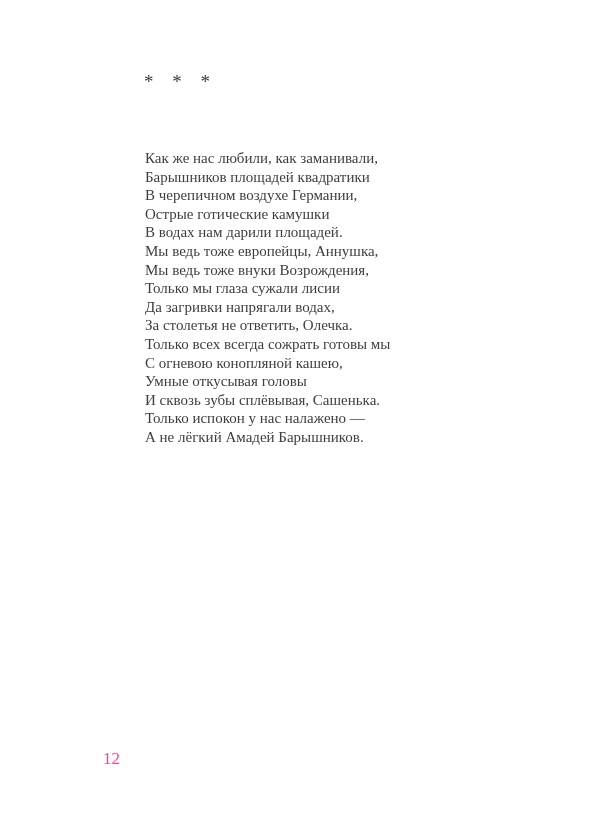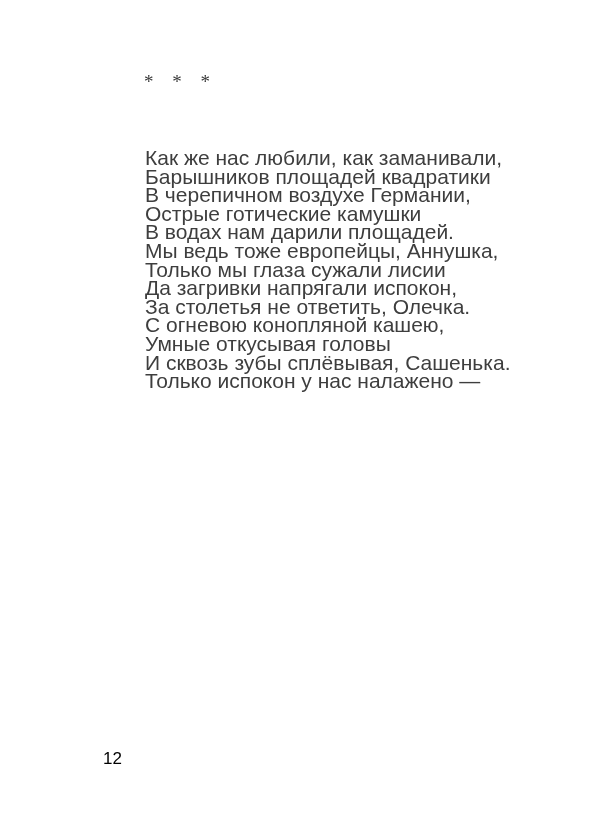--- a/index.html
+++ b/index.html
@@ -23,55 +23,58 @@
     color: #3a3a3a;
     word-spacing: 14px;
     letter-spacing: 0;
     line-height: 1;
   }
   .poem {
     position: absolute;
     left: 145px;
     top: 149px;
     width: 410px;
-    font-family: Liberation Sans, sans-serif;
-    font-size: 21px;
+    font-family: Liberation Serif, serif;
+    font-size: 15px;
     line-height: 18.6px;
     color: #3e3e3e;
     font-weight: 400;
   }
   .poem-line {
     white-space: nowrap;
   }
   .page-number {
     position: absolute;
     left: 103px;
     top: 750px;
-    font-family: Liberation Sans, sans-serif;
+    font-family: Liberation Serif, serif;
     font-size: 17px;
-    color: #000000;
+    color: #ec4899;
     line-height: 1;
   }
 </style>
 </head>
 <body>
 
 <div class="page">
   <div class="section-marker">* * *</div>
 
   <div class="poem">
     <div class="poem-line">Как же нас любили, как заманивали,</div>
     <div class="poem-line">Барышников площадей квадратики</div>
     <div class="poem-line">В черепичном воздухе Германии,</div>
     <div class="poem-line">Острые готические камушки</div>
     <div class="poem-line">В водах нам дарили площадей.</div>
     <div class="poem-line">Мы ведь тоже европейцы, Аннушка,</div>
+    <div class="poem-line">Мы ведь тоже внуки Возрождения,</div>
     <div class="poem-line">Только мы глаза сужали лисии</div>
-    <div class="poem-line">Да загривки напрягали испокон,</div>
+    <div class="poem-line">Да загривки напрягали водах,</div>
     <div class="poem-line">За столетья не ответить, Олечка.</div>
+    <div class="poem-line">Только всех всегда сожрать готовы мы</div>
     <div class="poem-line">С огневою конопляной кашею,</div>
     <div class="poem-line">Умные откусывая головы</div>
     <div class="poem-line">И сквозь зубы сплёвывая, Сашенька.</div>
     <div class="poem-line">Только испокон у нас налажено —</div>
+    <div class="poem-line">А не лёгкий Амадей Барышников.</div>
   </div>
 
   <div class="page-number">12</div>
 </div>
 
 </body></html>

